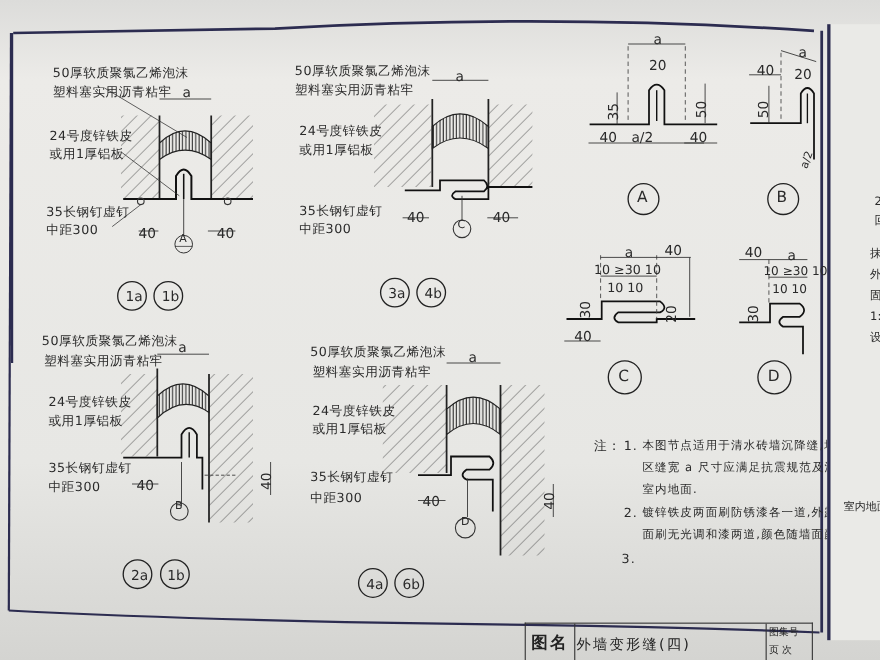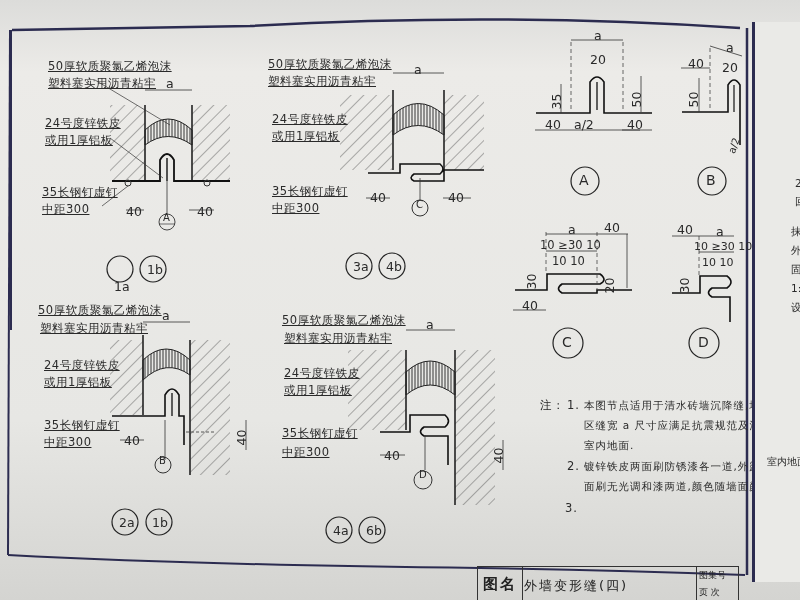--- a/index.html
+++ b/index.html
@@ -1,18 +1,18 @@
 <!DOCTYPE html>
 <html><head>
 <meta charset="utf-8">
 <style>
   html,body{margin:0;padding:0;}
   body{width:800px;height:600px;overflow:hidden;background:#c9c9c7;position:relative;font-family:"DejaVu Sans","Liberation Sans",sans-serif;}
   .page{position:absolute;left:0;top:0;width:800px;height:600px;background:linear-gradient(180deg,#dcdcda 0%,#ecebe8 12%,#e7e7e4 70%,#d4d4d1 100%);}
-  .lbl{position:absolute;font-size:11.5px;color:#2a2a2a;line-height:17px;white-space:nowrap;letter-spacing:0.5px;text-decoration:underline;}
+  .lbl{position:absolute;font-size:11.5px;color:#2a2a2a;line-height:17px;white-space:nowrap;letter-spacing:0.5px;}
   .dim{position:absolute;font-size:12.5px;color:#2a2a2a;white-space:nowrap;}
   .note{position:absolute;font-size:11.5px;color:#2a2a2a;line-height:26px;white-space:nowrap;letter-spacing:1px;}
   .watermark{position:absolute;left:6px;top:562px;font-size:13px;color:#e01616;white-space:nowrap;}
   .watermark .box{display:inline-block;width:46px;height:16px;background:#fff;vertical-align:middle;margin:0 6px;}
   .title-block{position:absolute;left:477px;top:566px;width:260px;height:40px;border:1px solid #333;border-bottom:none;}
   .tb-name{position:absolute;left:0;top:0;width:44px;height:40px;border-right:1px solid #333;font-size:15px;font-weight:bold;color:#222;text-align:center;line-height:34px;letter-spacing:2px;}
   .tb-title{position:absolute;left:46px;top:10px;width:170px;font-size:13px;font-weight:normal;color:#222;text-align:left;letter-spacing:2px;}
   .tb-meta{position:absolute;left:218px;top:0;width:40px;height:40px;border-left:1px solid #333;font-size:9px;color:#222;line-height:17px;padding-left:2px;}
   .right-panel{position:absolute;left:752px;top:22px;width:48px;height:560px;background:#eaeaE7;border-left:3px solid #2c2c50;}
   .rp-text{position:absolute;font-size:10.5px;color:#2a2a2a;white-space:nowrap;line-height:19px;}
@@ -159,21 +159,21 @@
   <div class="lbl" style="left:48px;top:58px;">50厚软质聚氯乙烯泡沫</div>
   <div class="lbl" style="left:48px;top:75px;">塑料塞实用沥青粘牢</div>
   <div class="lbl" style="left:45px;top:115px;">24号度锌铁皮</div>
   <div class="lbl" style="left:45px;top:132px;">或用1厚铝板</div>
   <div class="lbl" style="left:42px;top:184px;">35长钢钉虚钉</div>
   <div class="lbl" style="left:42px;top:201px;">中距300</div>
   <div class="dim" style="left:166px;top:76px;">a</div>
   <div class="dim" style="left:126px;top:204px;">40</div>
   <div class="dim" style="left:197px;top:204px;">40</div>
   <div class="dim" style="left:163px;top:212px;font-size:10px;">A</div>
-  <div class="dim" style="left:114px;top:279px;">1a</div>
+  <div class="dim" style="left:114px;top:262px;">1a</div>
   <div class="dim" style="left:147px;top:262px;">1b</div>
 
   <div class="lbl" style="left:268px;top:56px;">50厚软质聚氯乙烯泡沫</div>
   <div class="lbl" style="left:268px;top:73px;">塑料塞实用沥青粘牢</div>
   <div class="lbl" style="left:272px;top:111px;">24号度锌铁皮</div>
   <div class="lbl" style="left:272px;top:128px;">或用1厚铝板</div>
   <div class="lbl" style="left:272px;top:183px;">35长钢钉虚钉</div>
   <div class="lbl" style="left:272px;top:200px;">中距300</div>
   <div class="dim" style="left:414px;top:62px;">a</div>
   <div class="dim" style="left:370px;top:190px;">40</div>

